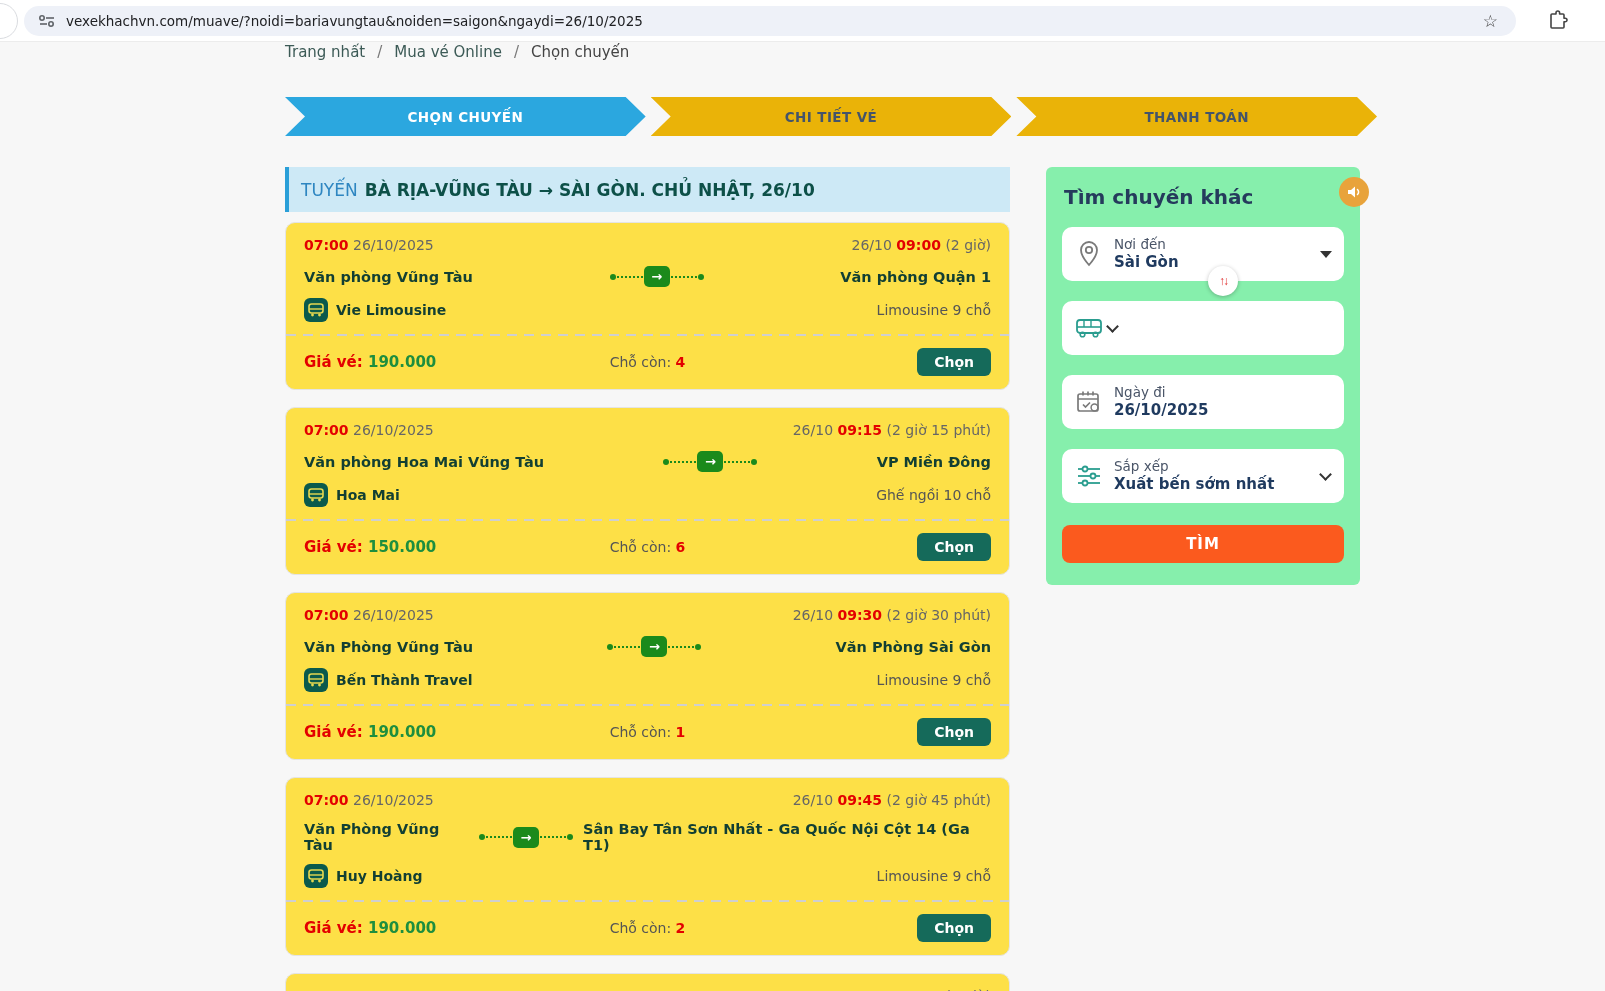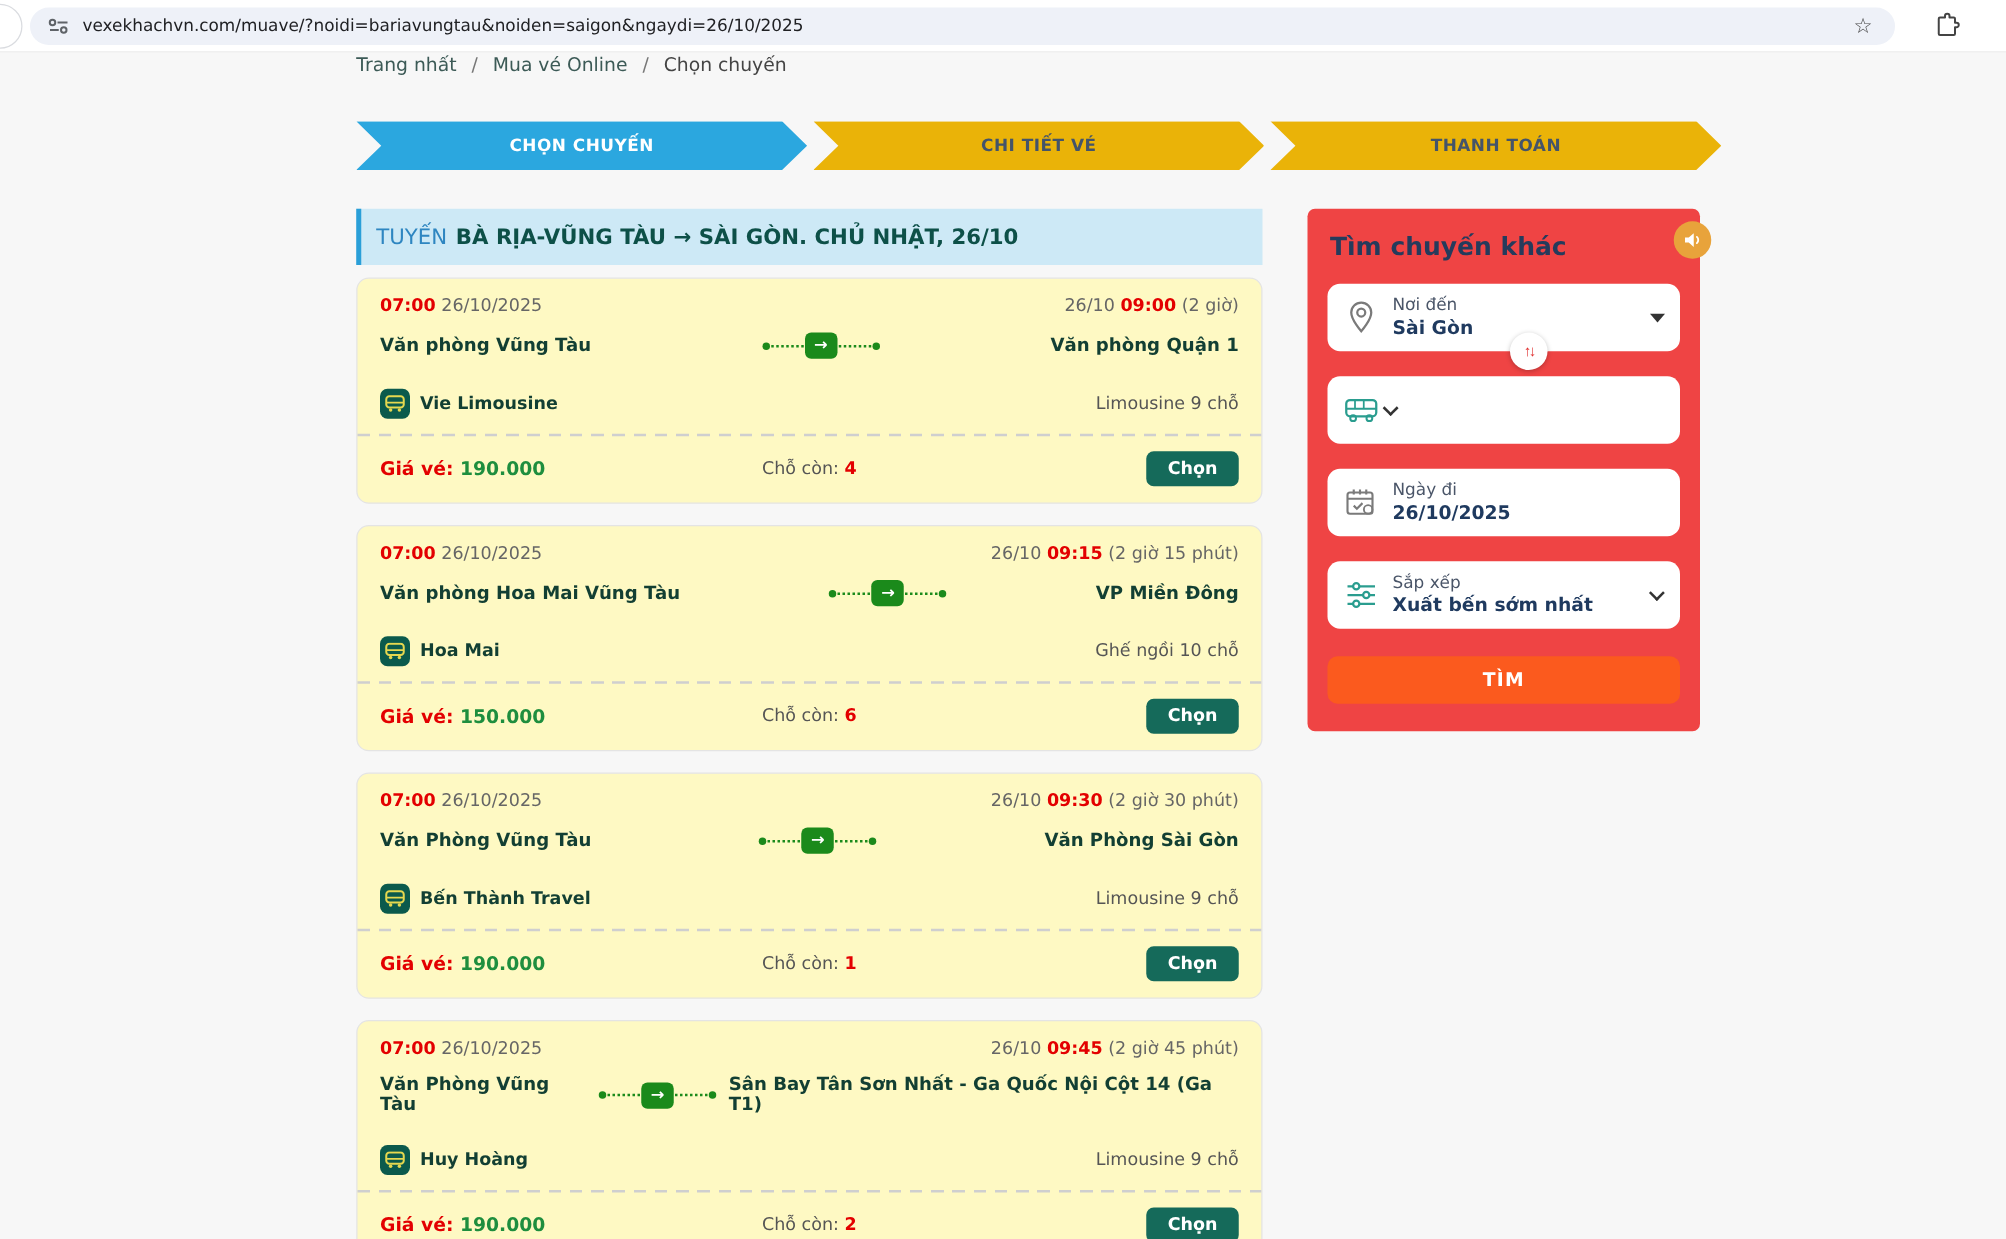--- a/index.html
+++ b/index.html
@@ -38,49 +38,49 @@
 
   
   .route-header { position:absolute; left:285px; top:118px; width:725px; height:45px;
                   background:#cde9f6; border-left:4px solid #2a9fd8; display:flex; align-items:center;
                   padding-left:12px; font-size:17px; }
   .route-header .prefix { color:#2e86c1; margin-right:7px; }
   .route-header .title  { color:#0d5048; font-weight:bold; }
 
   
   .trips { position:absolute; left:285px; top:173px; width:725px; }
-  .card { background:#fef9c3; border:1px solid #e4e4e4; border-radius:10px; padding:14px 18px 13px;
+  .card { background:#fde047; border:1px solid #e4e4e4; border-radius:10px; padding:14px 18px 13px;
           margin-bottom:17px; }
   .r1 { display:flex; justify-content:space-between; font-size:14px; color:#666; }
   .t-red { color:#e30000; font-weight:bold; }
   .r2 { display:flex; align-items:center; justify-content:space-between; margin-top:13px;
         font-size:14.5px; font-weight:bold; color:#123f33; }
   .conn { display:flex; align-items:center; margin:0 10px; flex:none; }
   .conn .dot { width:6px; height:6px; border-radius:50%; background:#1b8a1b; }
   .conn .dash { width:26px; height:0; border-top:2px dotted #1b8a1b; margin:0 1px; }
   .conn .abox { width:26px; height:21px; background:#1b8a1b; border-radius:5px; color:#fff;
                 display:flex; align-items:center; justify-content:center; font-size:13px; font-weight:bold; }
-  .r3 { display:flex; align-items:center; justify-content:space-between; margin-top:24px; }
+  .r3 { display:flex; align-items:center; justify-content:space-between; margin-top:11px; }
   .op { display:flex; align-items:center; gap:8px; font-size:14px; font-weight:bold; color:#123f33; }
   .oplogo { width:24px; height:24px; border-radius:6px; background:#0b5a4c; display:flex;
             align-items:center; justify-content:center; flex:none; }
   .vehicle { font-size:14px; color:#555; }
   .divider { height:2px; margin:12px -18px 0;
              background:repeating-linear-gradient(90deg,#cfcfcf 0 10px,transparent 10px 17px); }
   .r4 { display:flex; align-items:center; justify-content:space-between; margin-top:12px; position:relative; }
   .price { font-size:15px; font-weight:bold; }
   .price .lbl { color:#e30000; }
   .price .val { color:#1e8e3e; }
   .seats { position:absolute; left:50%; transform:translateX(-50%); font-size:14px; color:#555; }
   .seats b { color:#e30000; }
   .btn-select { background:#156a5a; color:#fff; border:none; border-radius:6px; font-size:14px;
                 font-weight:bold; padding:6px 17px; cursor:pointer; font-family:inherit; }
 
   
-  .sidebar { position:absolute; left:1046px; top:118px; width:314px; background:#ef4444;
+  .sidebar { position:absolute; left:1046px; top:118px; width:314px; background:#86efac;
              border-radius:6px; padding:14px 16px 22px; }
   .sb-title { font-size:20px; font-weight:bold; color:#253b5c; margin:4px 0 18px 2px; }
   .speaker { position:absolute; top:10px; right:-9px; width:30px; height:30px; border-radius:50%;
              background:#e8a33b; display:flex; align-items:center; justify-content:center; cursor:pointer;
              border:none; }
   .fields { position:relative; }
   .field { background:#fff; border-radius:10px; height:54px; margin-bottom:20px; display:flex;
            align-items:center; padding:0 12px; cursor:pointer; }
   .field .ficon { width:30px; flex:none; display:flex; justify-content:center; }
   .field .ftxt { flex:1; margin-left:10px; overflow:hidden; }

